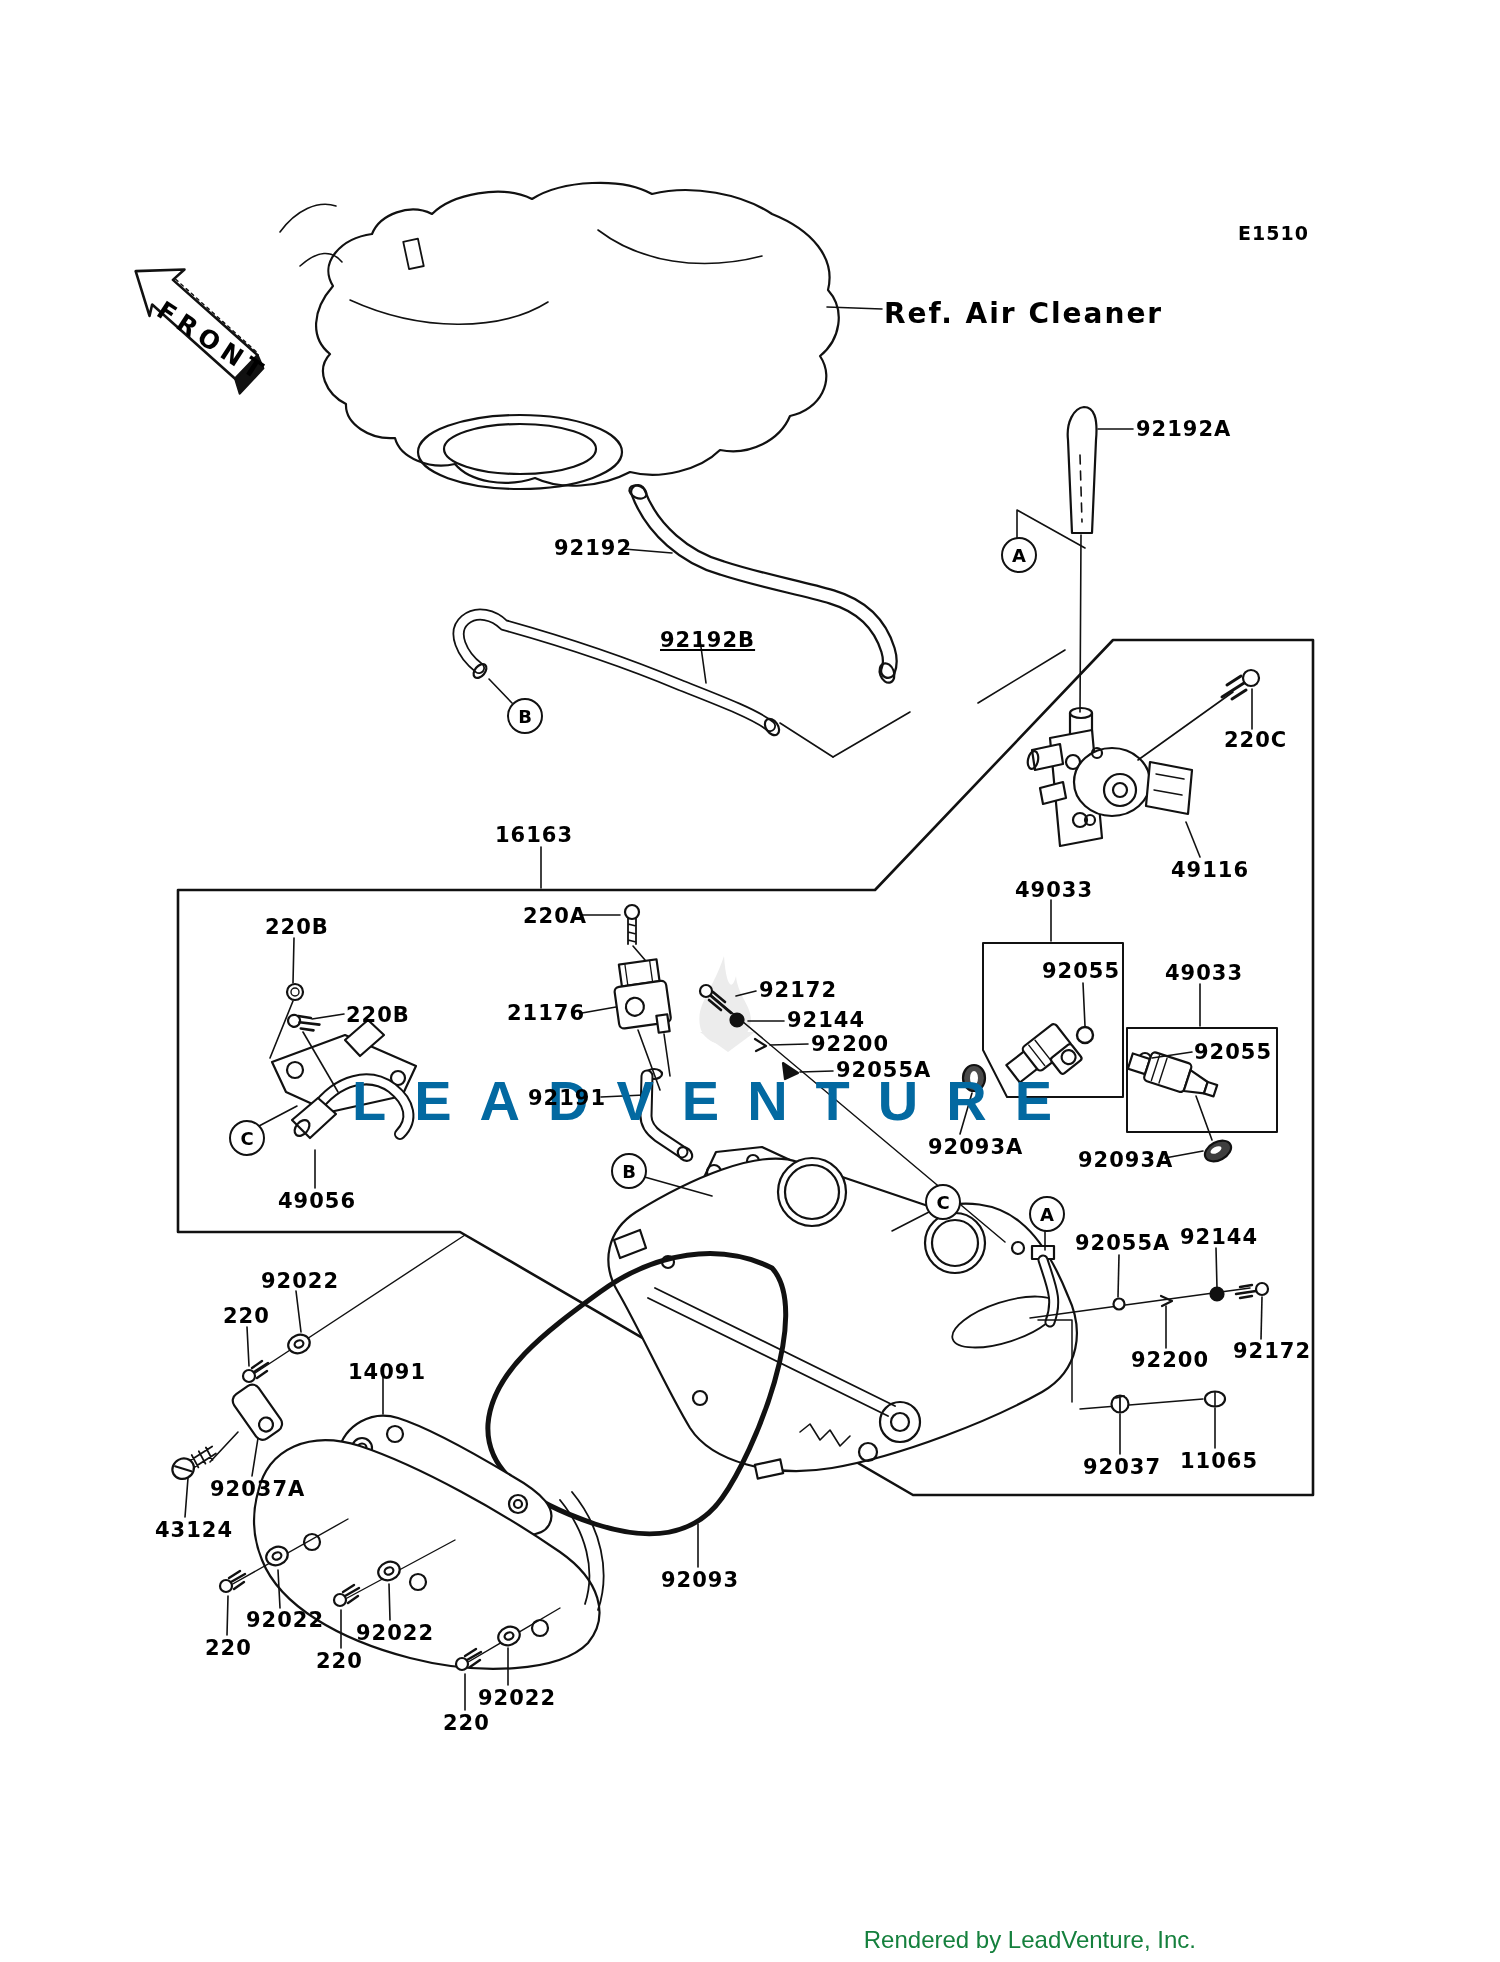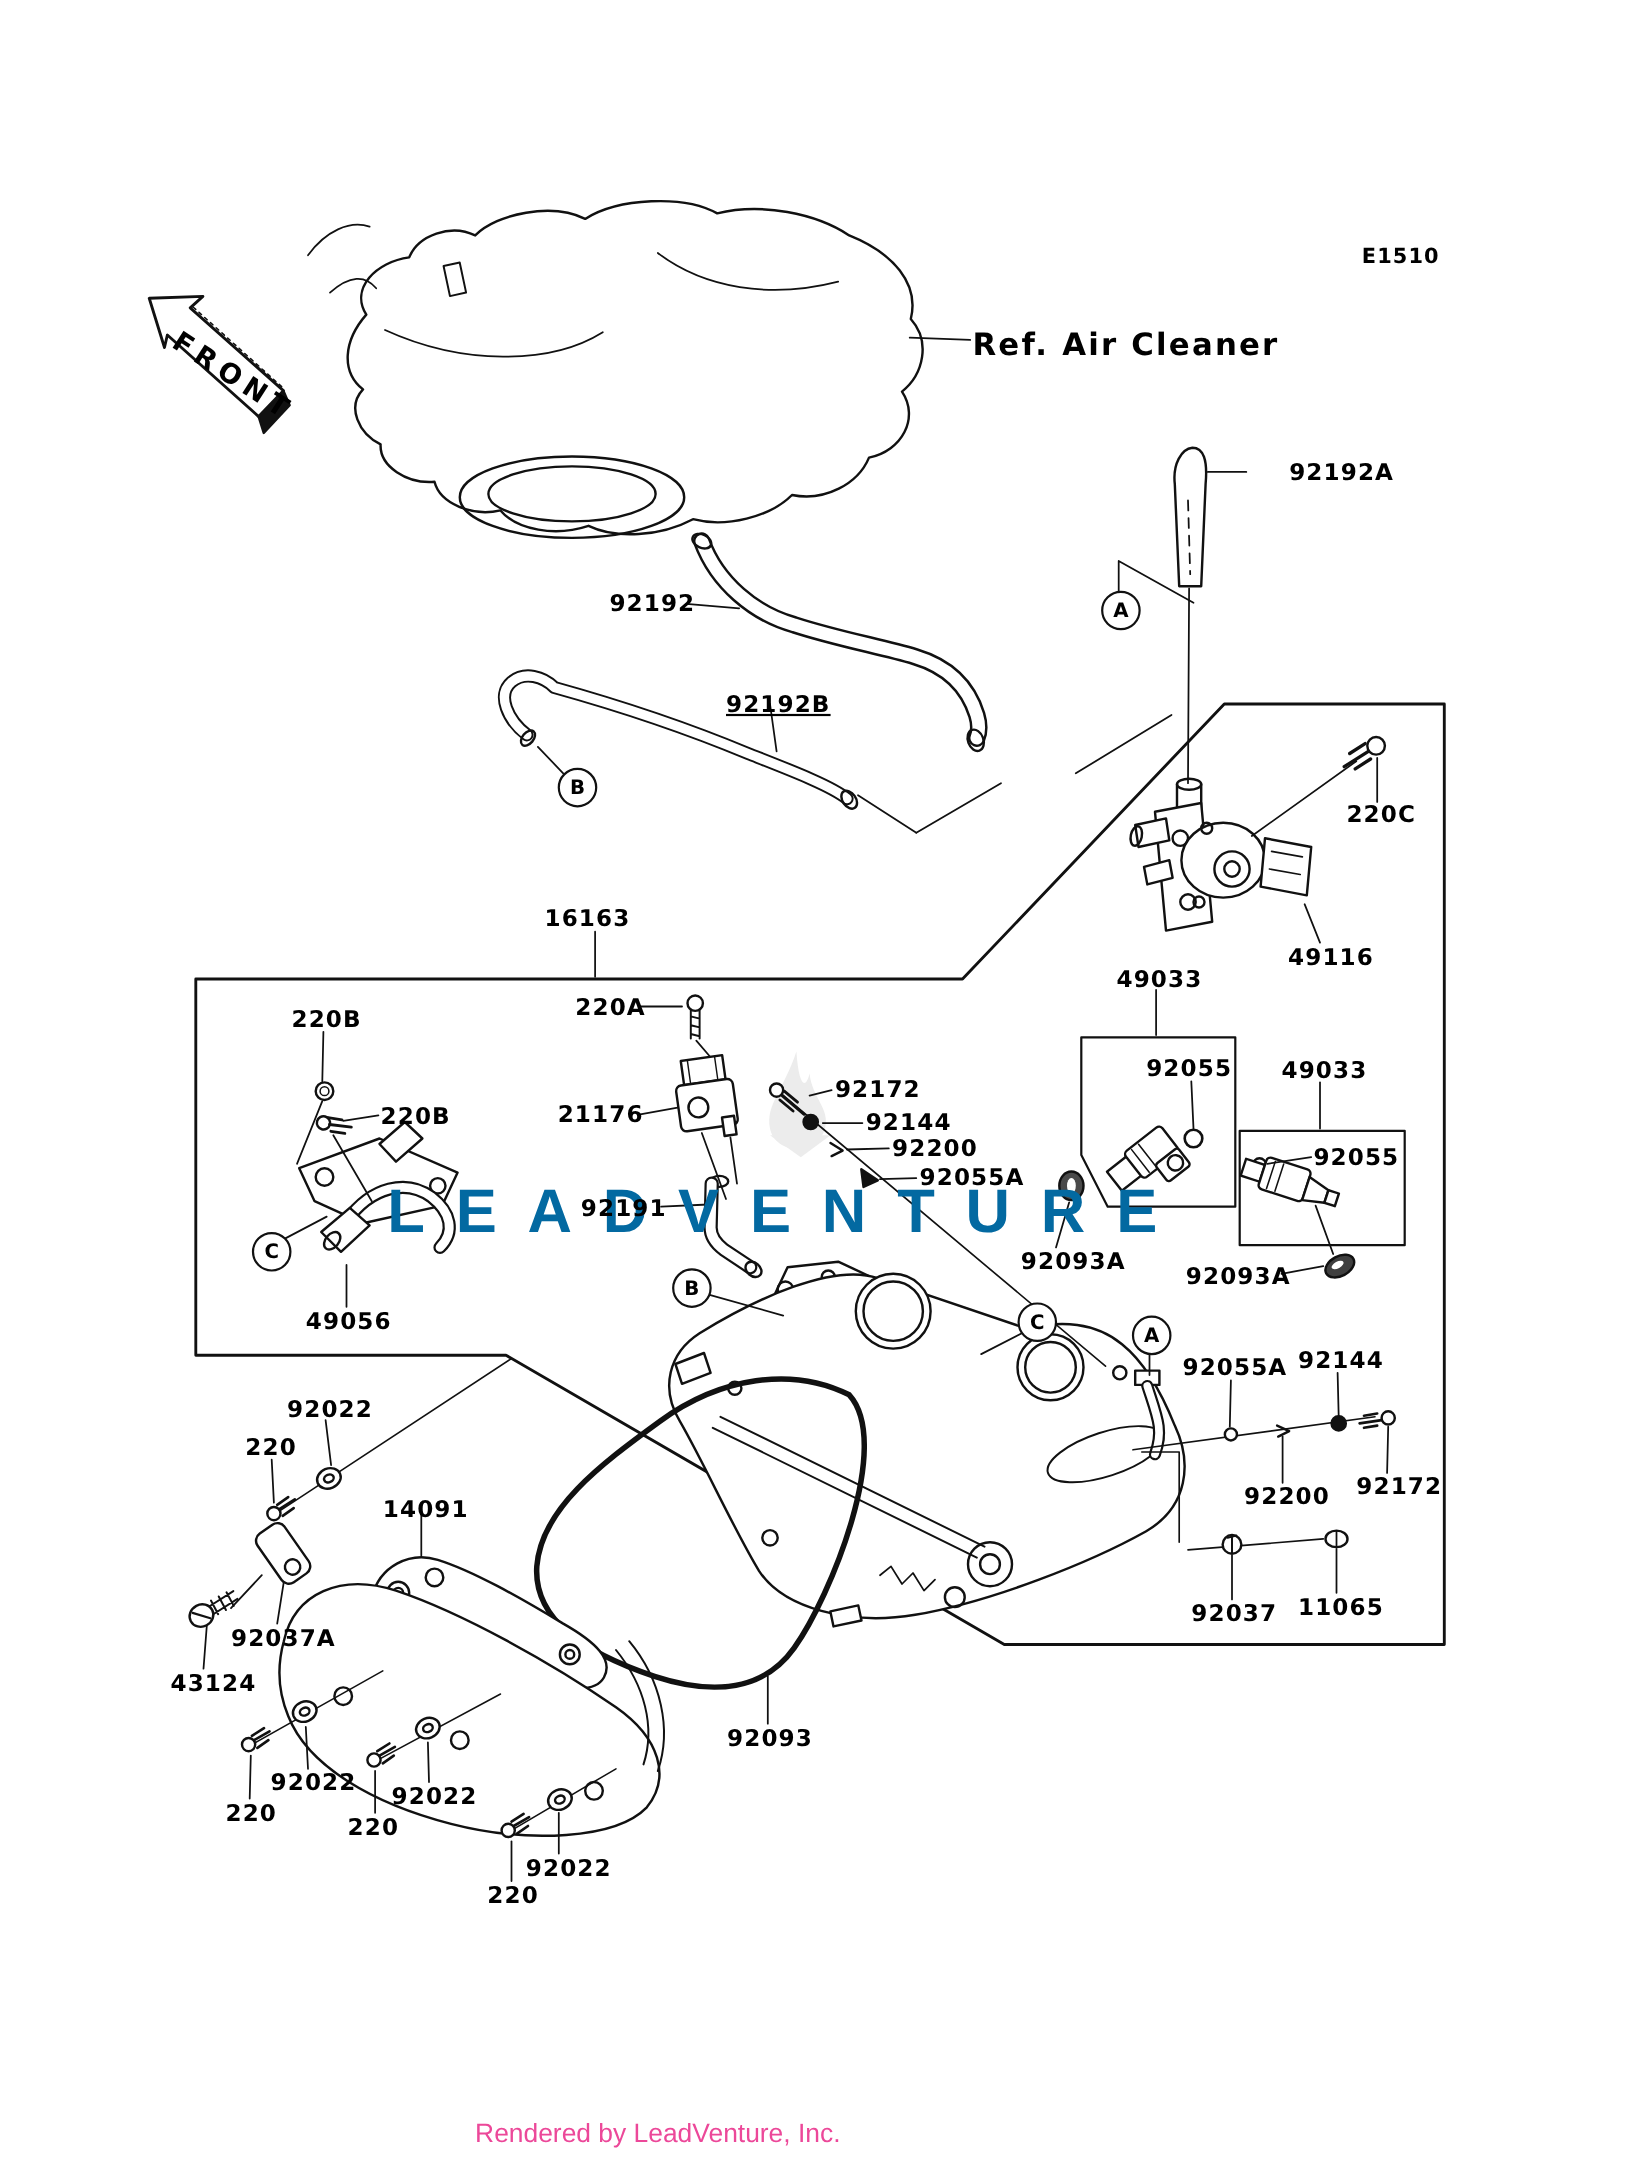--- a/index.html
+++ b/index.html
@@ -11,22 +11,22 @@
   .callout{position:absolute;width:32px;height:32px;border:2.2px solid #111;border-radius:50%;
            background:#fff;display:flex;align-items:center;justify-content:center;
            font-family:"DejaVu Sans", sans-serif;font-weight:bold;font-size:18px;color:#000;}
   .code{position:absolute;left:1238px;top:222px;font-family:"DejaVu Sans", sans-serif;
         font-weight:bold;font-size:19px;letter-spacing:1px;}
   .reflabel{position:absolute;left:884px;top:297px;font-family:"DejaVu Sans", sans-serif;
         font-weight:bold;font-size:28px;letter-spacing:2px;white-space:nowrap;}
   .watermark{position:absolute;left:352px;top:1068px;font-family:"Liberation Sans", sans-serif;
         font-weight:bold;font-size:56px;letter-spacing:28px;color:#0369a1;white-space:nowrap;
         user-select:none;}
-  .footer{position:absolute;left:0;top:1926px;width:1196px;text-align:center;
-        font-family:"Liberation Sans", sans-serif;font-size:24px;color:#ec4899;letter-spacing:0px;}
+  .footer{position:absolute;left:0;top:1926px;width:1196px;text-align:right;
+        font-family:"Liberation Sans", sans-serif;font-size:24px;color:#15803d;letter-spacing:0px;}
   .frontword{font-family:"DejaVu Sans", sans-serif;font-weight:bold;font-size:25px;
         letter-spacing:6px;fill:#000;}
 </style>
 </head>
 <body>
 
 <div id="stage">
 
 <svg id="art" width="1500" height="1962" viewBox="0 0 1500 1962" fill="none" stroke="#111" stroke-width="2.2" stroke-linecap="round" stroke-linejoin="round">
 
@@ -348,21 +348,21 @@
     <line x1="465" y1="1710" x2="465" y2="1674"></line>
   </g>
 </svg>
 
 <div class="code">E1510</div>
 <div class="reflabel">Ref. Air Cleaner</div>
 <div class="watermark">LEADVENTURE</div>
 <div class="footer">Rendered by LeadVenture, Inc.</div>
 
 <div id="labels-layer">
-      <div class="plabel" style="left: 1136px; top: 418px; margin-left: 36px;">92192A</div>
+      <div class="plabel" style="left: 1136px; top: 418px;">92192A</div>
       <div class="plabel" style="left: 554px; top: 537px;">92192</div>
       <div class="plabel" style="left: 660px; top: 629px; text-decoration: underline;">92192B</div>
       <div class="plabel" style="left: 1224px; top: 729px;">220C</div>
       <div class="plabel" style="left: 495px; top: 824px; text-align: center;">16163</div>
       <div class="plabel" style="left: 1171px; top: 859px;">49116</div>
       <div class="plabel" style="left: 1015px; top: 879px;">49033</div>
       <div class="plabel" style="left: 523px; top: 905px;">220A</div>
       <div class="plabel" style="left: 265px; top: 916px;">220B</div>
       <div class="plabel" style="left: 1042px; top: 960px;">92055</div>
       <div class="plabel" style="left: 1165px; top: 962px;">49033</div>

